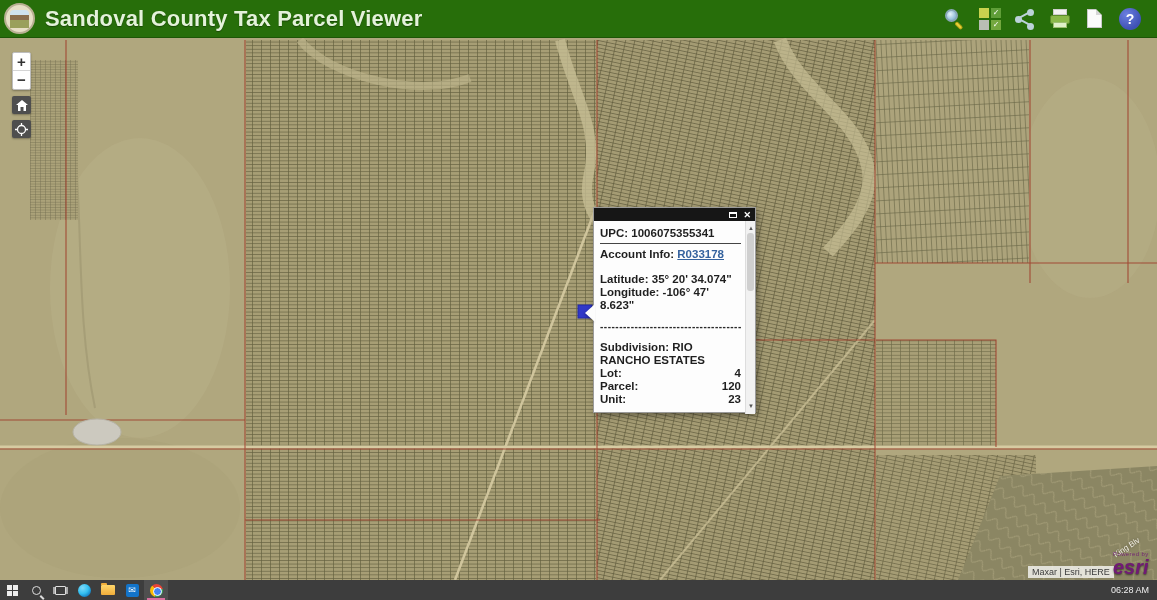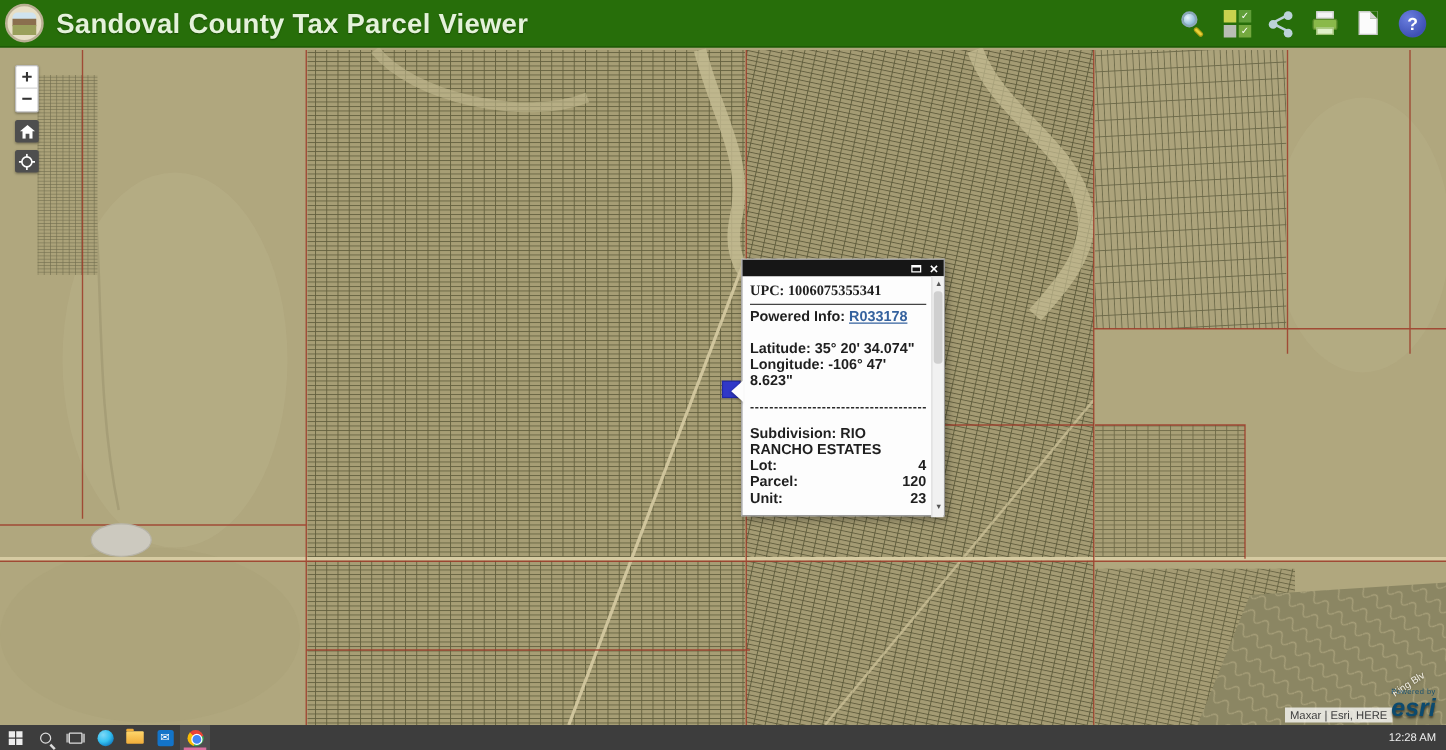--- a/index.html
+++ b/index.html
@@ -42,21 +42,21 @@
   .help-circle{width:22px;height:22px;border-radius:50%;background:radial-gradient(circle at 35% 30%,#6b7fe0,#3f51b5 70%);
                color:#fff;font-weight:bold;font-size:14px;line-height:22px;text-align:center;}
 
   
   .map{position:absolute;left:0;top:38px;width:1157px;height:542px;overflow:hidden;cursor:crosshair;}
   .map svg{display:block;}
   .street-label{position:absolute;left:1112px;top:505px;color:#f2efe4;font-size:8px;
                 transform:rotate(-33deg);text-shadow:0 0 2px #55503a;}
   .attr-box{position:absolute;left:1028px;top:528px;background:rgba(255,255,255,.75);color:#3c3c3c;
             font-size:9px;padding:1px 4px;white-space:nowrap;}
-  .esri-logo{position:absolute;left:1113px;top:513px;text-align:left;color:#0c4a6e;line-height:1;}
+  .esri-logo{position:absolute;left:1113px;top:513px;text-align:left;color:#701a75;line-height:1;}
   .esri-pow{display:block;font-size:6px;opacity:.9;letter-spacing:.4px;}
   .esri-word{display:block;font-size:20px;font-weight:bold;font-style:italic;text-shadow:0 1px 2px rgba(0,0,0,.6);}
 
   
   .zoom-panel{position:absolute;left:12px;top:14px;width:19px;background:#fff;border:1px solid #bdbdbd;
               border-radius:2px;box-shadow:0 1px 2px rgba(0,0,0,.3);z-index:20;}
   .zbtn{width:100%;height:18px;font-size:15px;font-weight:bold;color:#333;text-align:center;line-height:18px;cursor:pointer;}
   .zbtn:first-child{border-bottom:1px solid #d5d5d5;}
   .sq-ctl{position:absolute;left:12px;width:19px;height:18px;background:#4e4e4e;border-radius:2px;z-index:20;
           display:flex;align-items:center;justify-content:center;cursor:pointer;box-shadow:0 1px 2px rgba(0,0,0,.3);}
@@ -66,21 +66,21 @@
   .popup{position:absolute;left:593px;top:169px;width:163px;height:206px;z-index:25;
          background:#fdfdfd;border:1px solid #9a9a9a;box-shadow:2px 3px 6px rgba(0,0,0,.35);}
   .popup-tail{position:absolute;left:-9px;top:96px;width:0;height:0;
               border-top:9px solid transparent;border-bottom:9px solid transparent;border-right:10px solid #fdfdfd;
               filter:drop-shadow(-1px 1px 1px rgba(0,0,0,.25));}
   .popup-titlebar{height:13px;background:#161616;display:flex;justify-content:flex-end;align-items:center;gap:6px;padding:0 4px;}
   .pmax{width:8px;height:6px;border:1px solid #fff;border-top-width:2px;cursor:pointer;}
   .pclose{color:#fff;font-size:9px;font-weight:bold;line-height:10px;cursor:pointer;}
   .popup-body{position:relative;height:193px;overflow:hidden;padding:6px 14px 0 6px;
               font-size:11.5px;font-weight:bold;color:#1f1f1f;line-height:13px;}
-  .upc-row{border-bottom:1px solid #444;padding-bottom:3px;margin-bottom:4px;font-family:Liberation Serif, serif;}
+  .upc-row{border-bottom:1px solid #444;padding-bottom:3px;margin-bottom:4px;}
   .acct-row{margin-bottom:12px;}
   .plink{color:#35629e;text-decoration:underline;cursor:pointer;margin-top:10px;}
   .sep{color:#2a2a2a;white-space:nowrap;overflow:hidden;margin:8px 0;letter-spacing:.5px;font-size:10px;}
   .kv{display:flex;justify-content:space-between;}
   .kv .k{width:66px;flex:0 0 auto;}
   
   .pscroll{position:absolute;right:0;top:0;width:10px;height:100%;background:#f1f1f1;border-left:1px solid #ddd;}
   .pscroll .arr{position:absolute;left:0;width:10px;text-align:center;font-size:6px;color:#555;cursor:pointer;}
   .arr-up{top:1px;} .arr-down{bottom:1px;}
   .pthumb{position:absolute;left:1px;top:12px;width:7px;height:58px;background:#cfcfcf;border-radius:3px;cursor:grab;}
@@ -246,21 +246,21 @@
       <div class="popup-titlebar">
         <div class="pmax" title="Maximize"></div>
         <div class="pclose" title="Close">✕</div>
       </div>
       <div class="popup-body">
         <div class="upc-row">
           <span>UPC:</span>
           <span>1006075355341</span>
         </div>
         <div class="acct-row">
-          <span>Powered Info:</span>
+          <span>Account Info:</span>
           <span class="plink">R033178</span>
         </div>
         <div>
           <span>Latitude:</span>
           <span>35° 20' 34.074"</span>
         </div>
         <div>
           <span>Longitude:</span>
           <span>-106° 47' 8.623"</span>
         </div>
@@ -312,16 +312,16 @@
     </div>
     <div class="tb-item" title="File Explorer">
       <div class="tb-folder"></div>
     </div>
     <div class="tb-item" title="Mail">
       <div class="tb-mail">✉</div>
     </div>
     <div class="tb-item active" title="Google Chrome">
       <div class="tb-chrome"></div>
     </div>
-    <div class="tb-clock">12:28 AM</div>
+    <div class="tb-clock">06:28 AM</div>
   </div>
 
 </div>
 
 </body></html>

